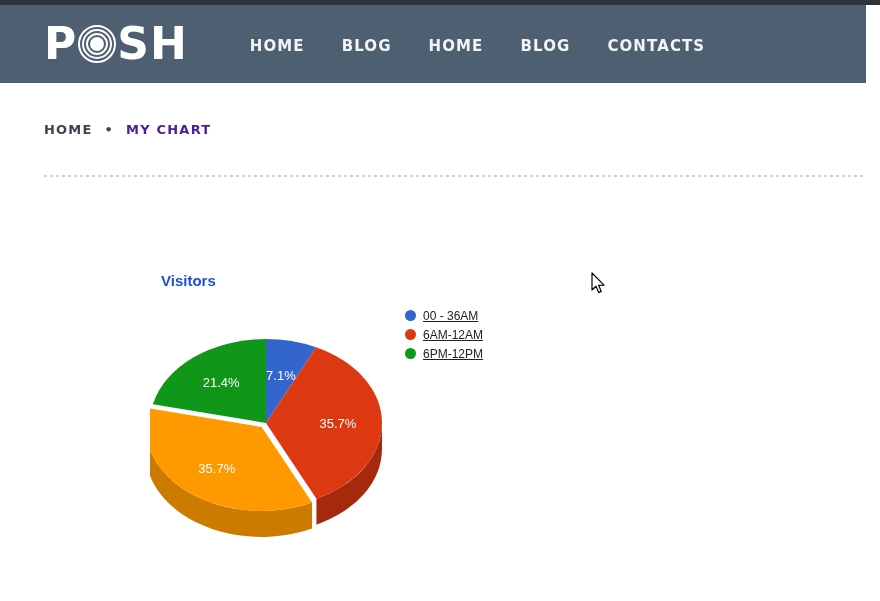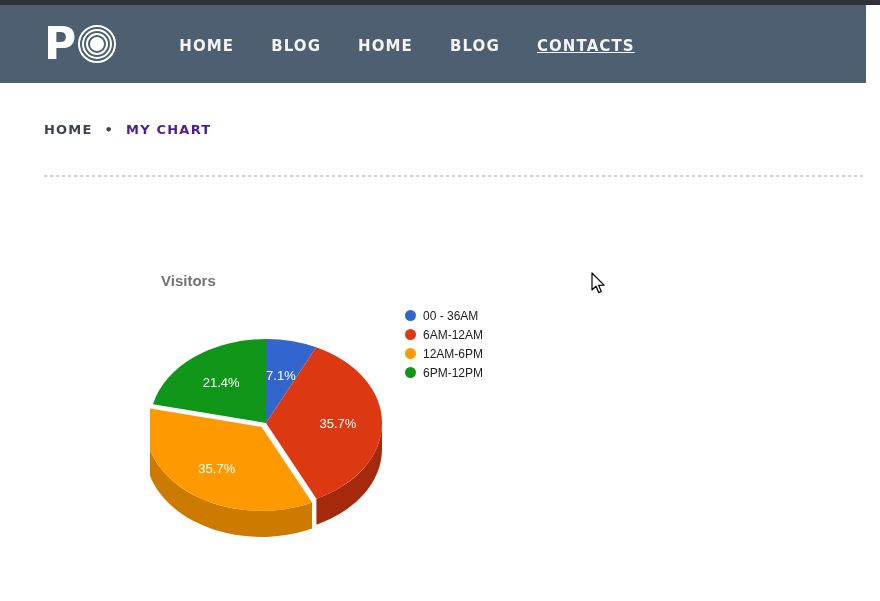--- a/index.html
+++ b/index.html
@@ -95,21 +95,21 @@
   .nav-link {
     color: #f2f4f6;
     font-size: 15px;
     font-weight: 700;
     letter-spacing: 1.1px;
     text-decoration: none;
     margin-right: 37px;
     cursor: pointer;
     font-family: "DejaVu Sans", sans-serif;
   }
-  .nav-link:last-child { margin-right: 0; text-decoration: underline; }
+  .nav-link:last-child { margin-right: 0; }
 
   
   #breadcrumb {
     position: absolute;
     top: 117px;
     left: 44px;
     display: flex;
     align-items: center;
     font-size: 13px;
     font-weight: 700;
@@ -148,21 +148,21 @@
     left: 150px;
     width: 420px;
     height: 290px;
   }
   #chart-title {
     position: absolute;
     top: 12px;
     left: 11px;
     font-size: 15px;
     font-weight: bold;
-    color: #737373;
+    color: #1d4ed8;
     font-family: "Liberation Sans", sans-serif;
   }
 
   #pie-wrap {
     position: absolute;
     top: 55px;
     left: 0px;
     width: 250px;
     height: 230px;
   }
@@ -192,20 +192,21 @@
     height: 11px;
     border-radius: 50%;
     margin-right: 7px;
     flex: 0 0 auto;
   }
   .legend-label {
     font-size: 12px;
     color: #222222;
     font-family: "Liberation Sans", sans-serif;
     white-space: nowrap;
+    text-decoration: underline;
   }
 
   
   #cursor {
     position: absolute;
     left: 591px;
     top: 267px;
     width: 16px;
     height: 24px;
     pointer-events: none;
@@ -224,20 +225,21 @@
 
     <div id="brand">
       <div class="logo-text">
         <span>P</span>
         <span class="logo-o">
           <span class="ring1"></span>
           <span class="ring2"></span>
           <span class="ring3"></span>
           <span class="ring4"></span>
         </span>
+        <span>SH</span>
       </div>
     </div>
 
     <div id="main-nav">
       <a class="nav-link" href="#">HOME</a>
       <a class="nav-link" href="#">BLOG</a>
       <a class="nav-link" href="#">HOME</a>
       <a class="nav-link" href="#">BLOG</a>
       <a class="nav-link" href="#">CONTACTS</a>
     </div>
@@ -284,24 +286,20 @@
     <div id="legend">
       <div class="legend-row">
         <span class="legend-dot" style="background:#3366cc"></span>
         <span class="legend-label">00 - 36AM</span>
       </div>
       <div class="legend-row">
         <span class="legend-dot" style="background:#dc3912"></span>
         <span class="legend-label">6AM-12AM</span>
       </div>
       <div class="legend-row">
-        <span class="legend-dot" style="background:#ff9900"></span>
-        <span class="legend-label">12AM-6PM</span>
-      </div>
-      <div class="legend-row">
         <span class="legend-dot" style="background:#109618"></span>
         <span class="legend-label">6PM-12PM</span>
       </div>
     </div>
 
   </div>
 
   <div id="cursor">
     <svg width="16" height="24" viewBox="0 0 16 24">
       <path d="M1,1 L1,18 L5,14.2 L7.7,20.6 L10.3,19.5 L7.6,13.3 L13,13.2 Z" fill="#ffffff" stroke="#000000" stroke-width="1.2" stroke-linejoin="round"></path>

